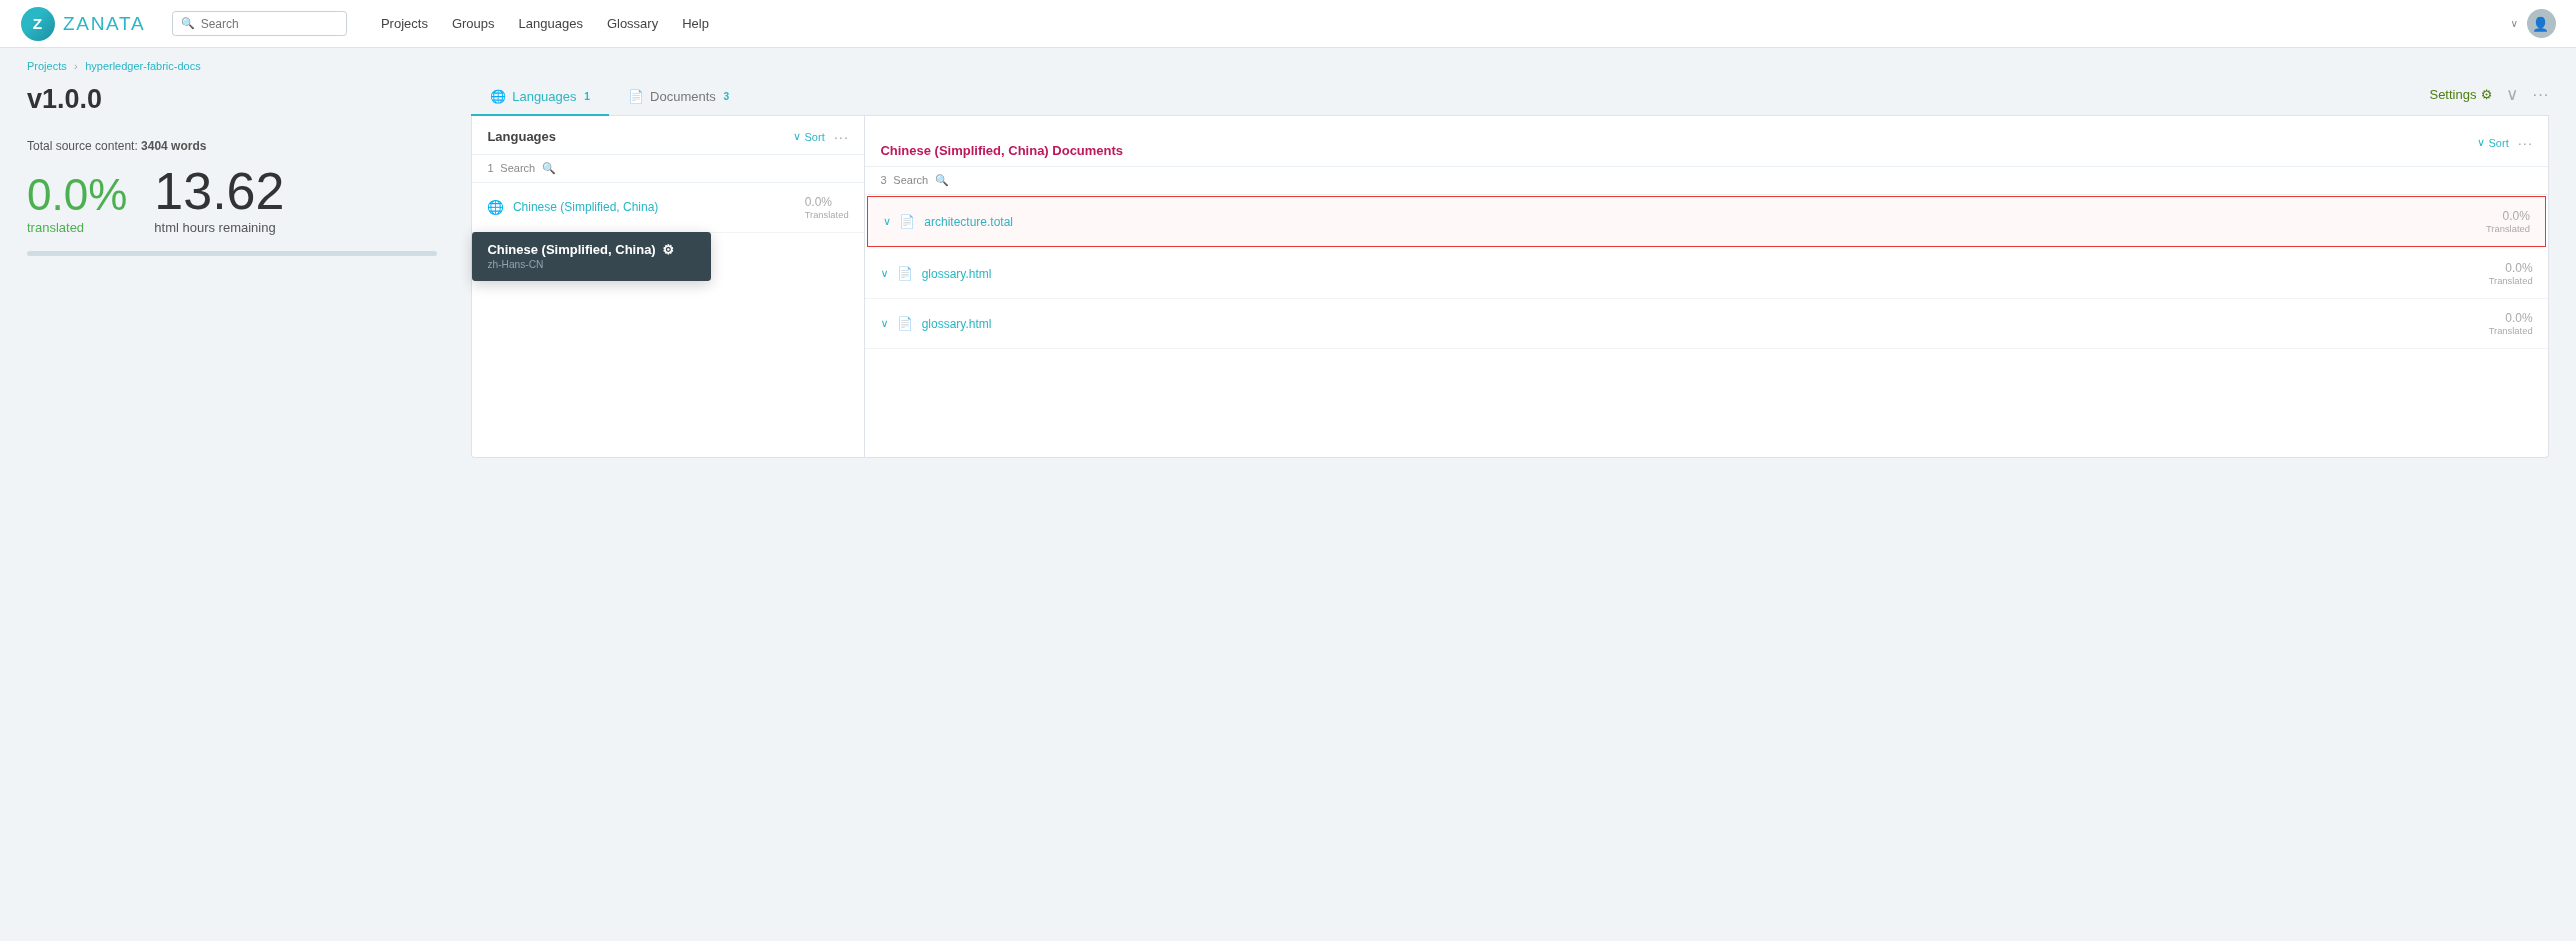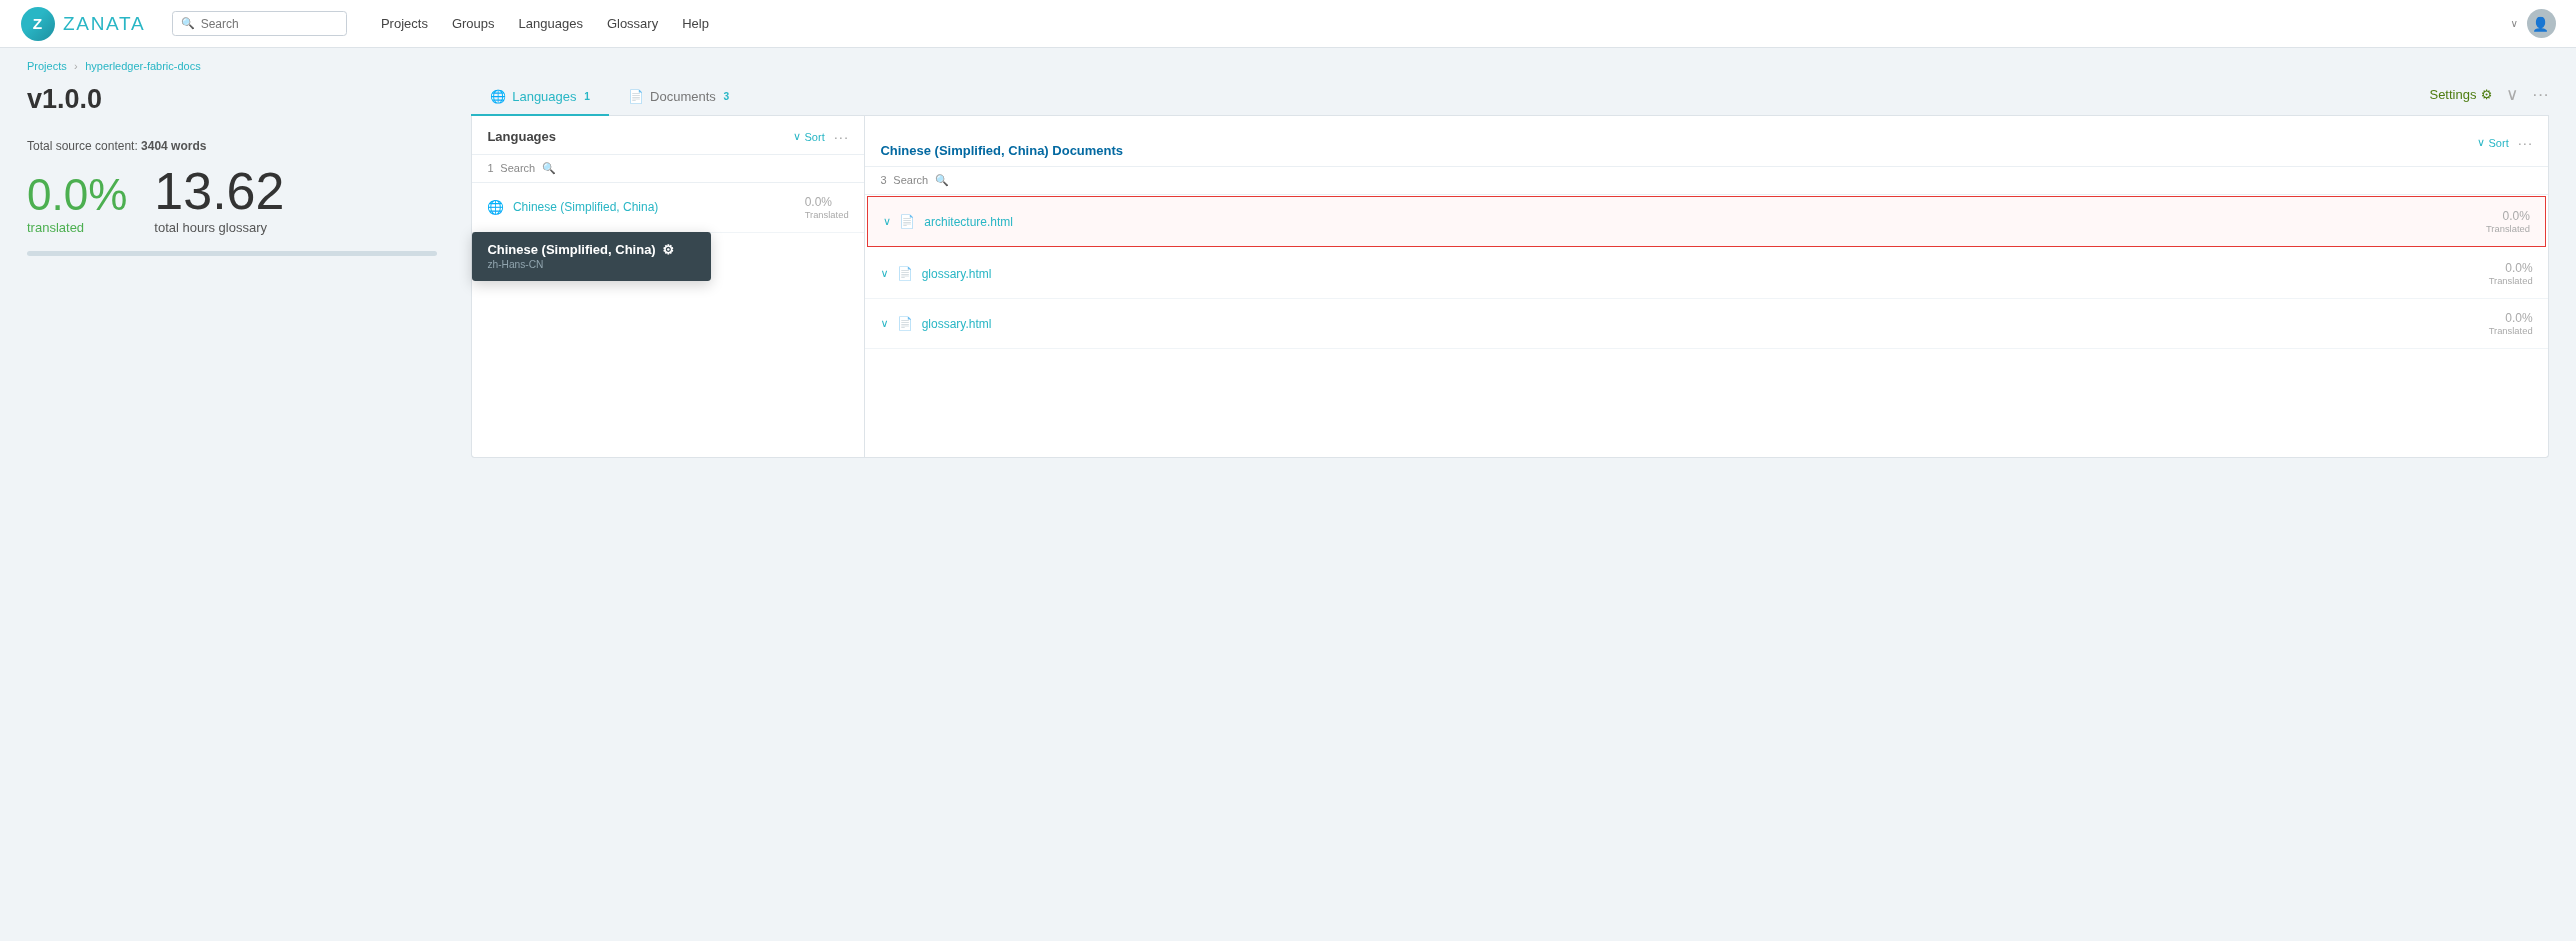--- a/index.html
+++ b/index.html
@@ -197,21 +197,21 @@
     
     .docs-panel {
       flex: 1;
       min-width: 0;
     }
     .docs-header {
       display: flex; align-items: center; justify-content: space-between;
       padding: 12px 15.4px 8.5px;
       border-bottom: 0.9px solid #eaeff3;
     }
-    .docs-header-title { font-size: 13px; font-weight: 600; color: #0369a1; margin-top: 15px; }
+    .docs-header-title { font-size: 13px; font-weight: 600; color: #be185d; margin-top: 15px; }
 
     .doc-item {
       display: flex; align-items: center; justify-content: space-between;
       padding: 12px 15.4px;
       cursor: pointer;
       border-bottom: 0.9px solid #f0f4f7;
     }
     .doc-item.selected {
       border: 1.7px solid #e53935;
       background: #fff8f8;
@@ -265,21 +265,21 @@
         <span>Total source content:</span>
         <strong>3404 words</strong>
       </div>
       <div class="stats-row">
         <div class="stat-block">
           <span class="stat-pct">0.0%</span>
           <span class="stat-label-translated">translated</span>
         </div>
         <div class="stat-block">
           <span class="stat-hours">13.62</span>
-          <span class="stat-label-hours">total hours glossary</span>
+          <span class="stat-label-hours">html hours remaining</span>
         </div>
       </div>
       <div class="progress-bar-wrap">
         <div class="progress-bar-fill"></div>
       </div>
     </div>
   </div>
 
   <div class="right-panel">
 
@@ -359,21 +359,21 @@
         <div class="panel-search">
           <span>3</span>
           <span>Search</span>
           <span>🔍</span>
         </div>
 
         <div class="doc-item selected">
           <div class="doc-item-left">
             <span class="doc-chevron">∨</span>
             <span class="doc-icon">📄</span>
-            <span class="doc-name">architecture.html</span>
+            <span class="doc-name">architecture.total</span>
           </div>
           <div class="doc-pct-wrap">
             <div class="doc-pct">0.0%</div>
             <div class="doc-translated-label">Translated</div>
           </div>
         </div>
 
         <div class="doc-item">
           <div class="doc-item-left">
             <span class="doc-chevron">∨</span>

